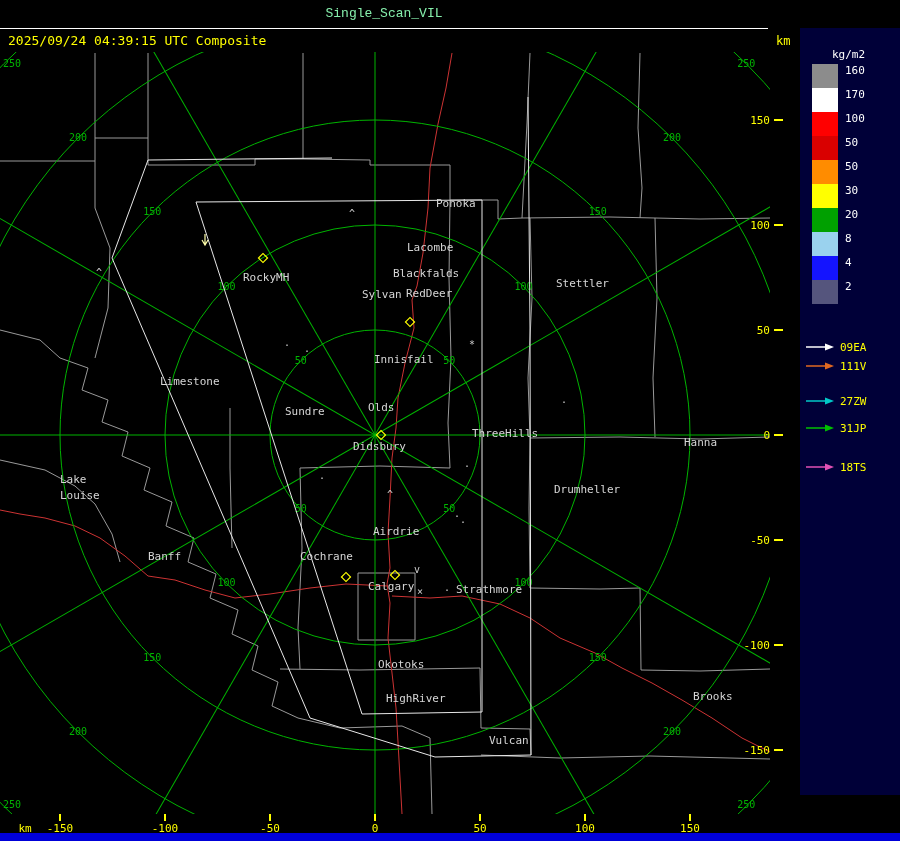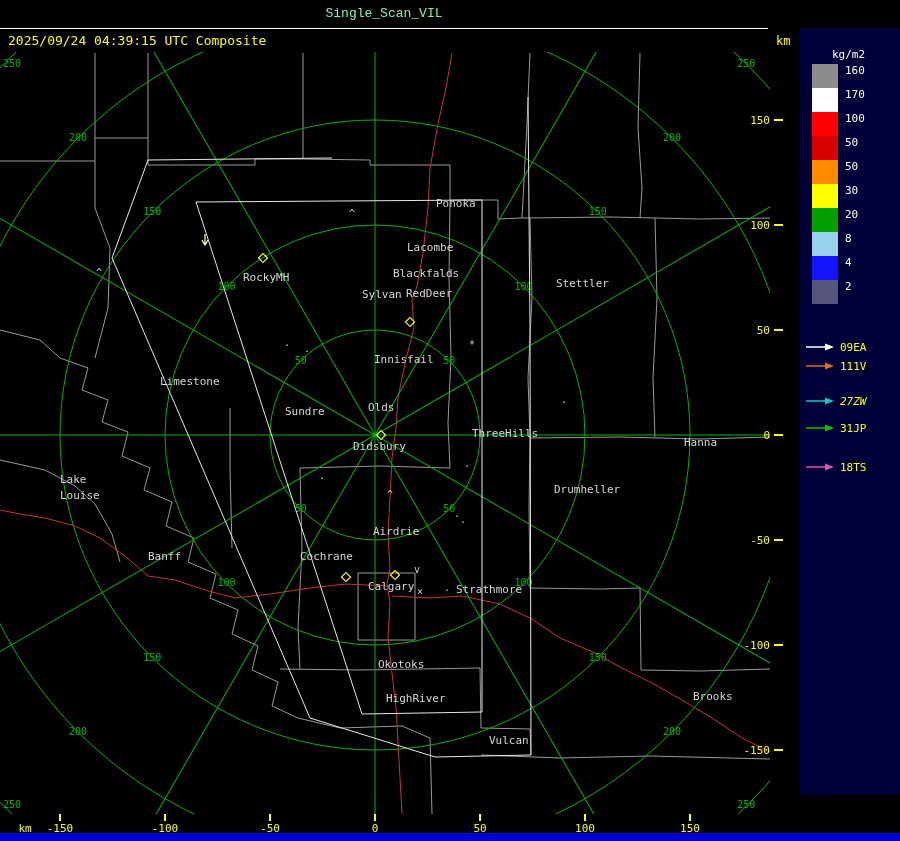--- a/index.html
+++ b/index.html
@@ -224,21 +224,21 @@
           </svg>
           <span class="legend-label">09EA</span>
         </div>
         <div class="legend-row" style="top: 19px;">
           <svg width="32" height="12">
             <line x1="2" y1="6" x2="22" y2="6" stroke="#e06820" stroke-width="1.5"></line>
             <polygon points="30,6 21,2.5 21,9.5" fill="#e06820"></polygon>
           </svg>
           <span class="legend-label">111V</span>
         </div>
-        <div class="legend-row" style="top: 54px; font-style: italic;">
+        <div class="legend-row" style="top: 54px;">
           <svg width="32" height="12">
             <line x1="2" y1="6" x2="22" y2="6" stroke="#00c8c8" stroke-width="1.5"></line>
             <polygon points="30,6 21,2.5 21,9.5" fill="#00c8c8"></polygon>
           </svg>
           <span class="legend-label">27ZW</span>
         </div>
         <div class="legend-row" style="top: 81px;">
           <svg width="32" height="12">
             <line x1="2" y1="6" x2="22" y2="6" stroke="#00c000" stroke-width="1.5"></line>
             <polygon points="30,6 21,2.5 21,9.5" fill="#00c000"></polygon>

